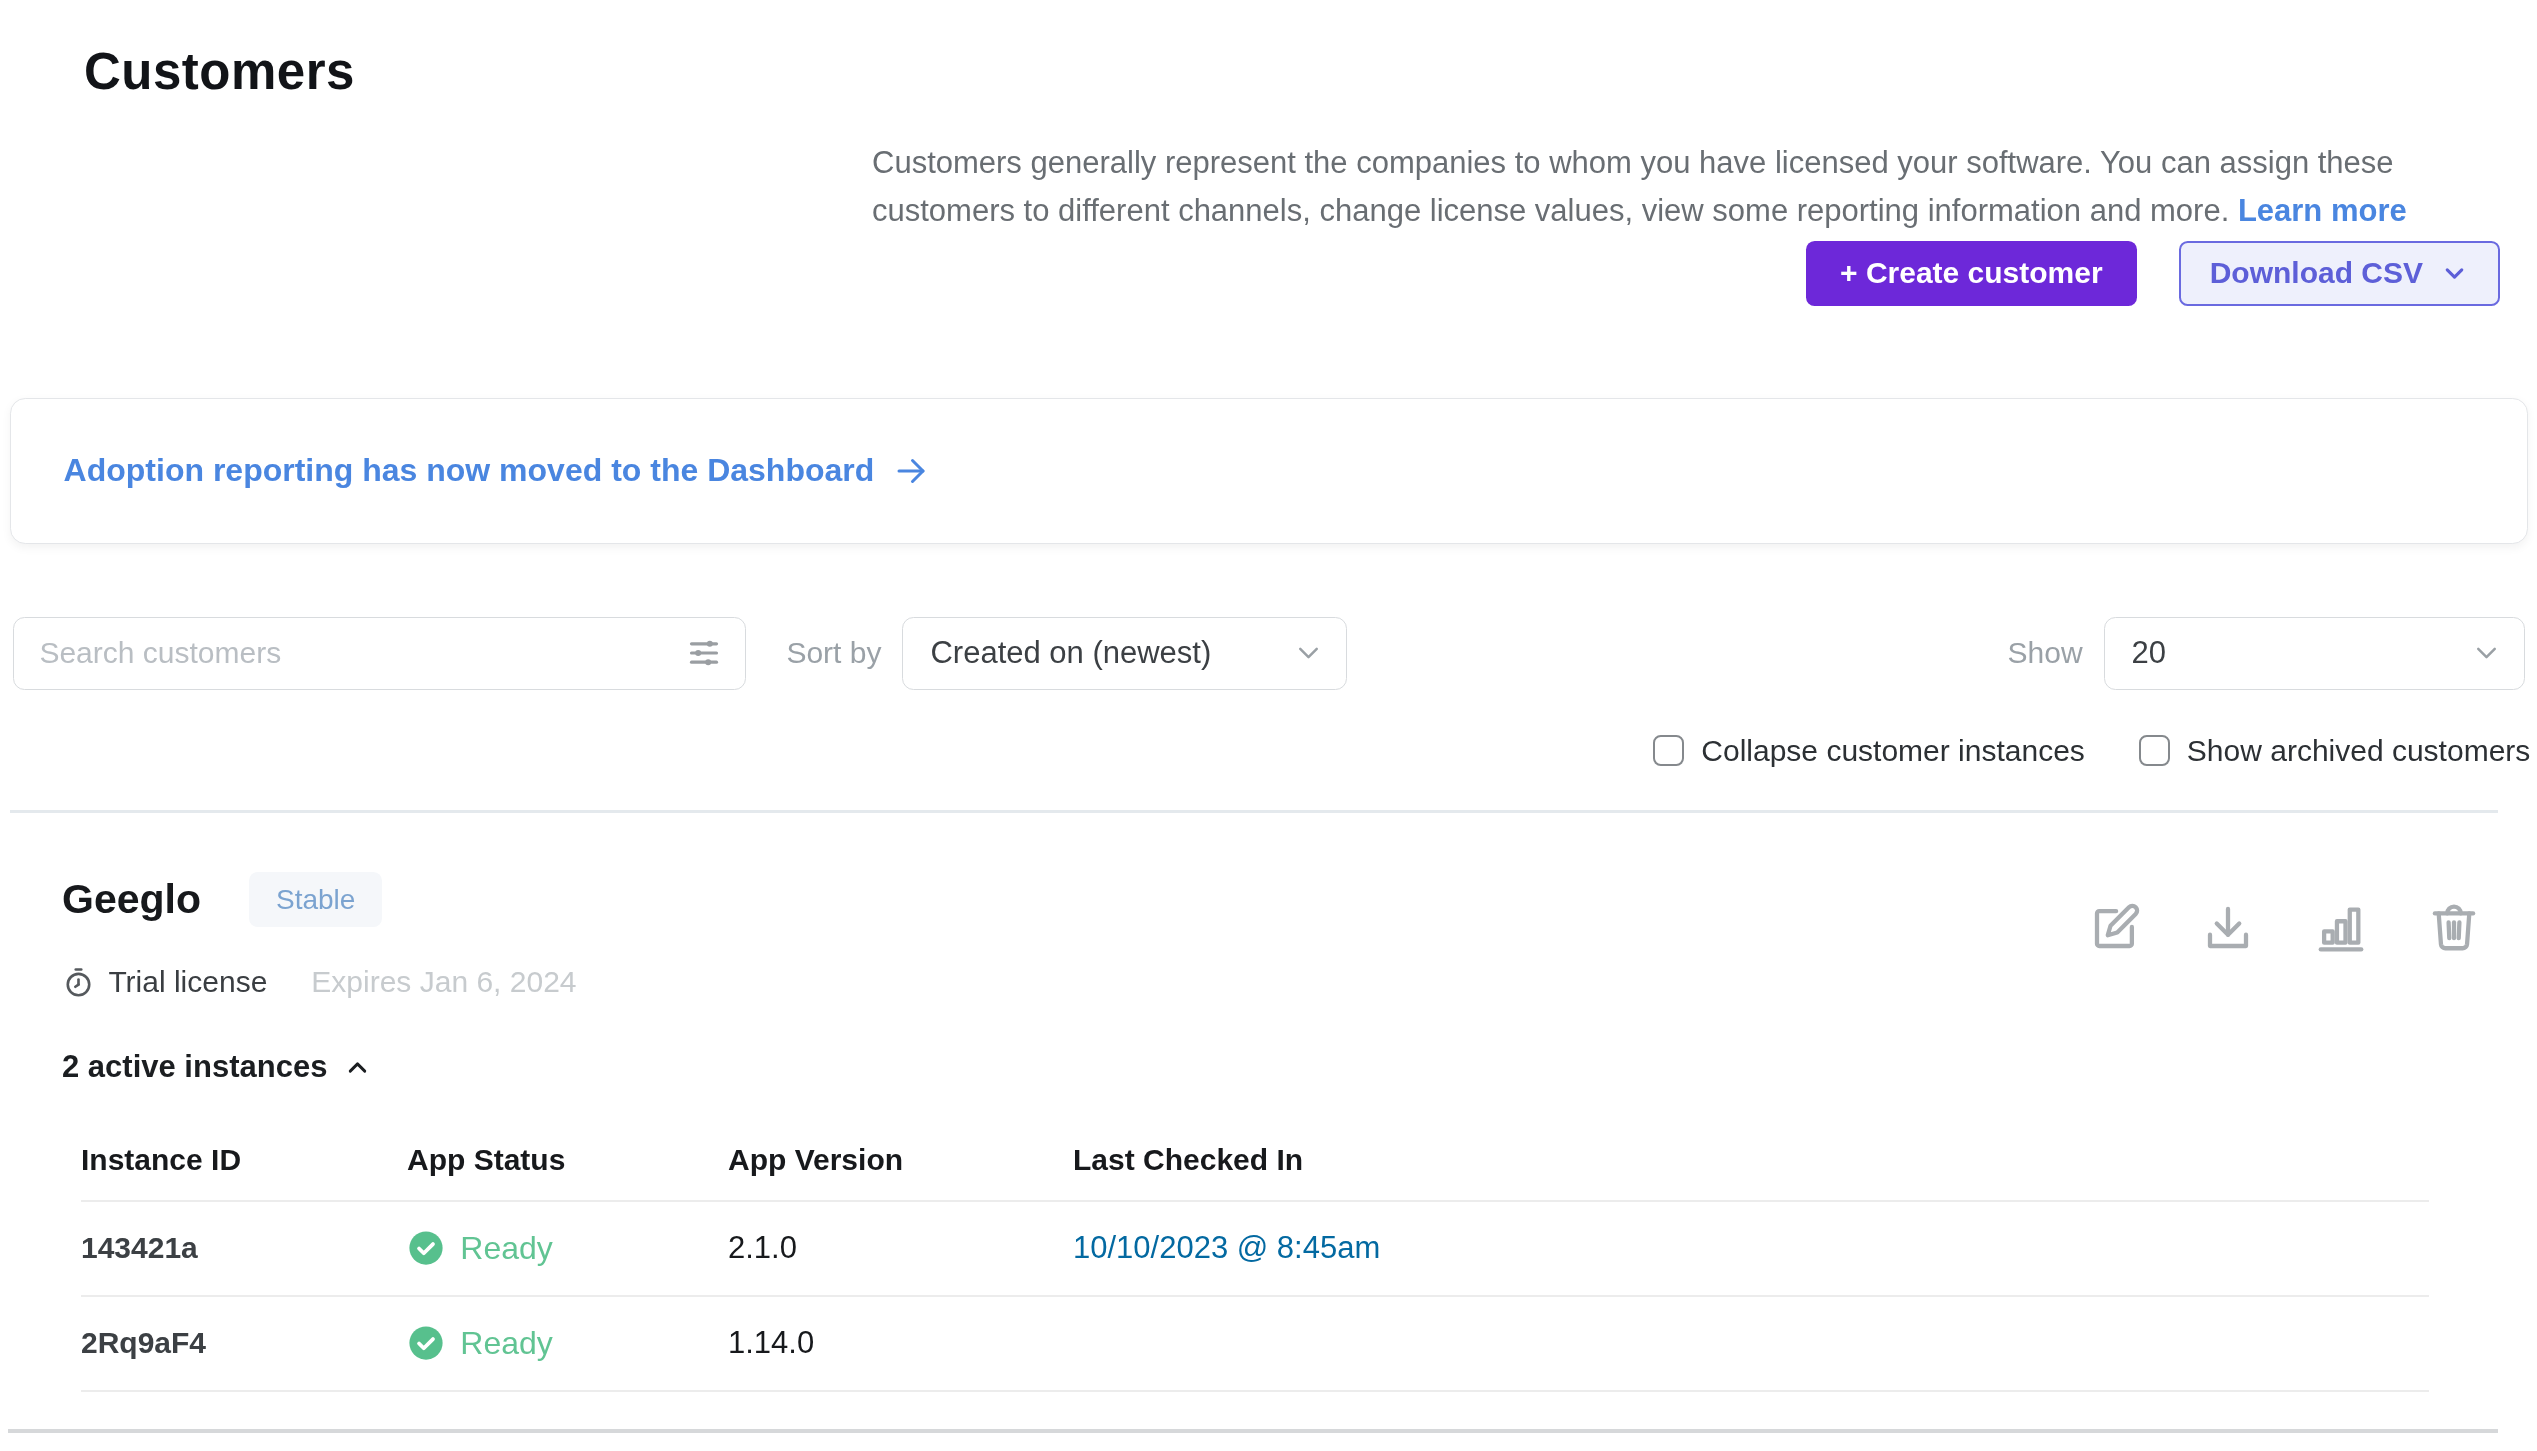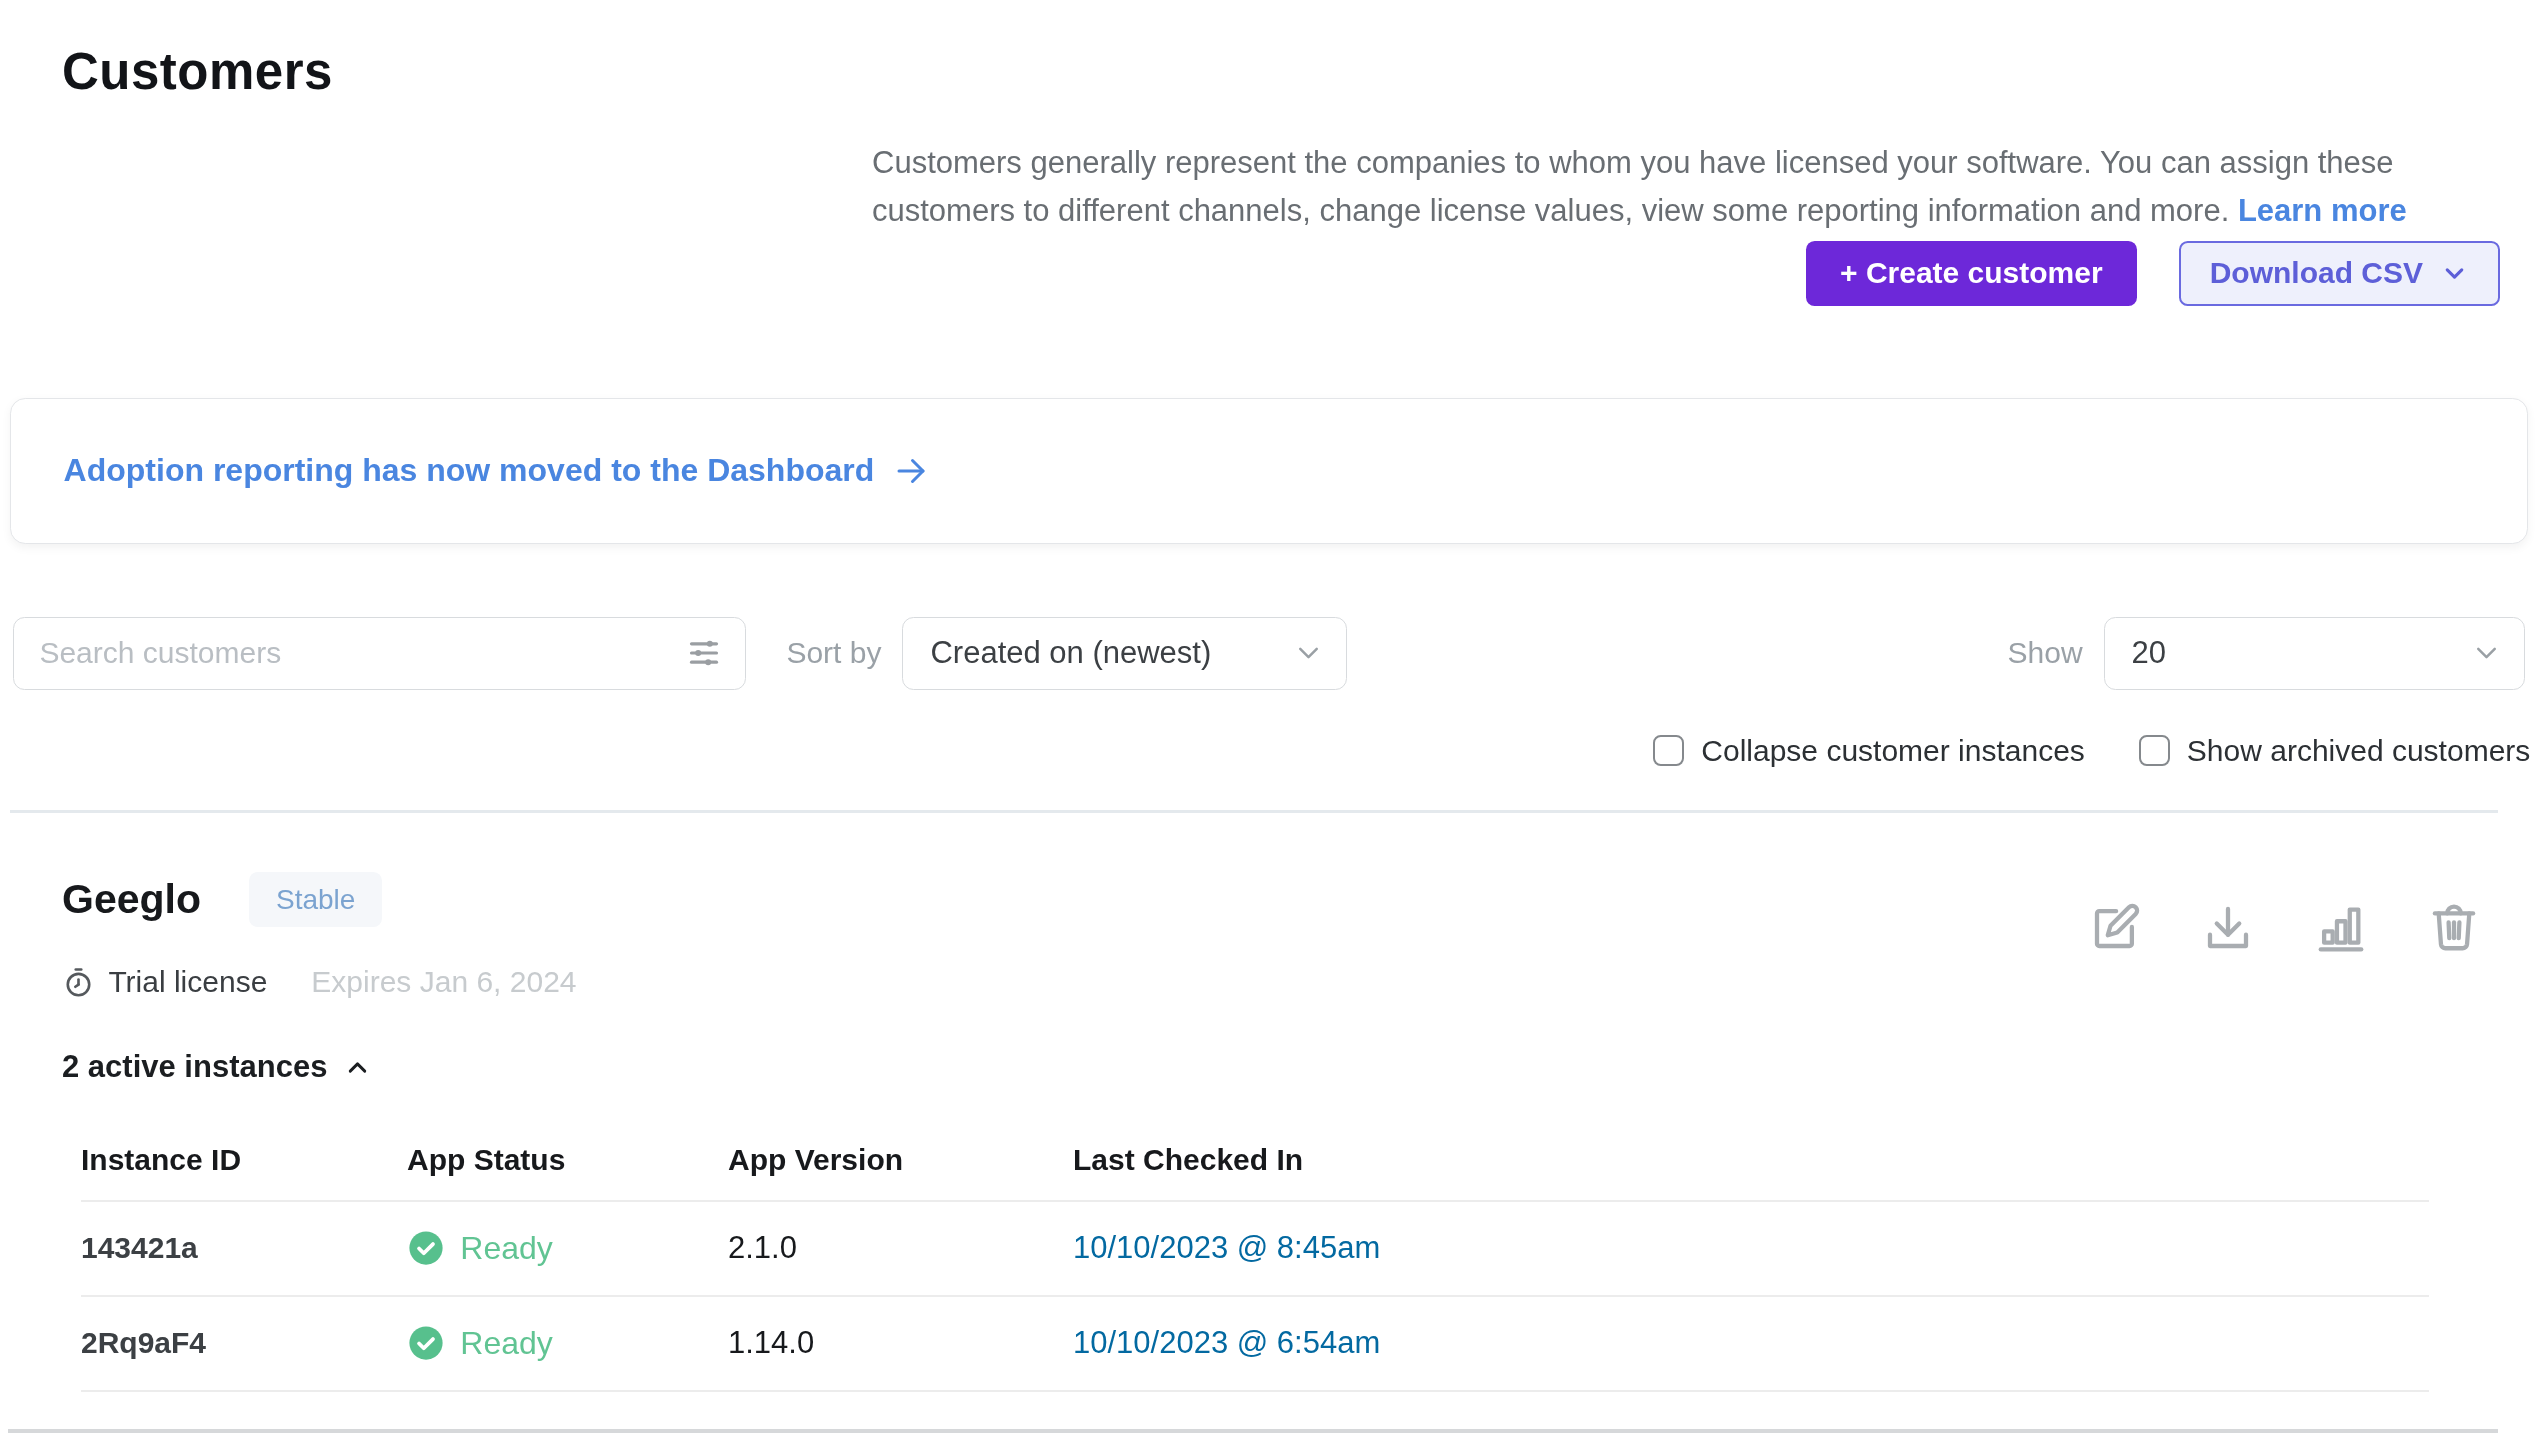--- a/index.html
+++ b/index.html
@@ -1,21 +1,21 @@
 <!DOCTYPE html>
 <html><head>
 <meta charset="utf-8">
 <style>
   * { margin:0; padding:0; box-sizing:border-box; }
   html,body { background:#fff; }
   body { font-family:"Liberation Sans","DejaVu Sans",sans-serif; color:#17191c; }
   .page { position:relative; width:2538px; height:1452px; background:#fff; overflow:hidden; }
 
   
-  .header { padding:42px 38px 0 62px; }
+  .header { padding:42px 38px 0 84px; }
   .page-title { font-size:51px; font-weight:700; letter-spacing:0.5px; color:#121418; margin-bottom:38px; }
   .header-row { display:flex; justify-content:space-between; align-items:flex-end;flex-direction:column; }
   .description { max-width:1628px; font-size:31px; line-height:48px; color:#696e73; }
   .link { color:#4a86e0; font-weight:700; text-decoration:none; cursor:pointer; }
   .btn-row { display:flex; gap:42px; margin-top:5.7px; }
   .btn { display:flex; align-items:center; justify-content:center; height:65px; border-radius:8.6px; font-size:30px; font-weight:700; cursor:pointer; white-space:nowrap; }
   .btn-primary { background:#6d28d9; color:#fff; border:none; padding:0 34px; }
   .btn-outline { background:#eef0fc; color:#5d5fd8; border:2.9px solid #6a6ae0; padding:0 29px; gap:17px; }
 
   
@@ -246,20 +246,19 @@
         <span class="cell-status">
           <span>
             <svg width="38" height="38" viewBox="0 0 24 24">
                 <circle cx="12" cy="12" r="10.5" fill="#57c08d"></circle>
                 <path d="M7.6 12.3l3 3 5.8-5.8" fill="none" stroke="#fff" stroke-width="2.4" stroke-linecap="round" stroke-linejoin="round"></path>
               </svg>
           </span>
           <span>Ready</span>
         </span>
         <span class="cell-version">1.14.0</span>
-        <span class="cell-date">10/10/2023 @ 6:54am</span>
       </div>
     </div>
   </div>
 
   <div class="bottom-divider"></div>
 </div>
 
 
 </body></html>

